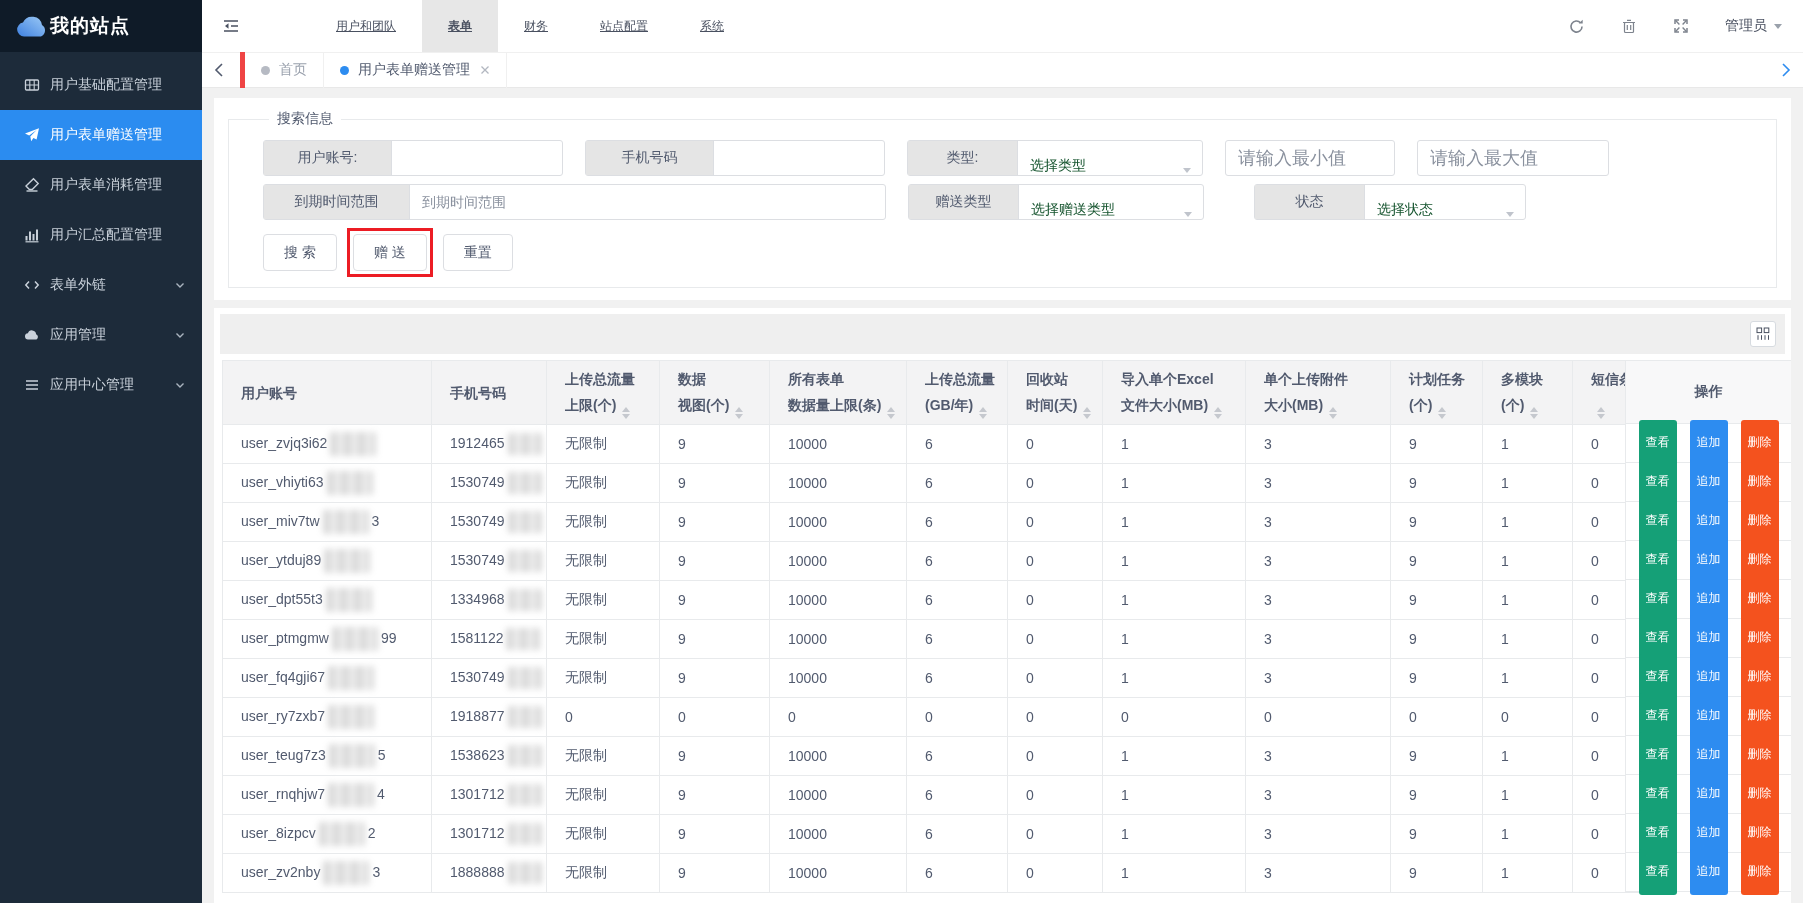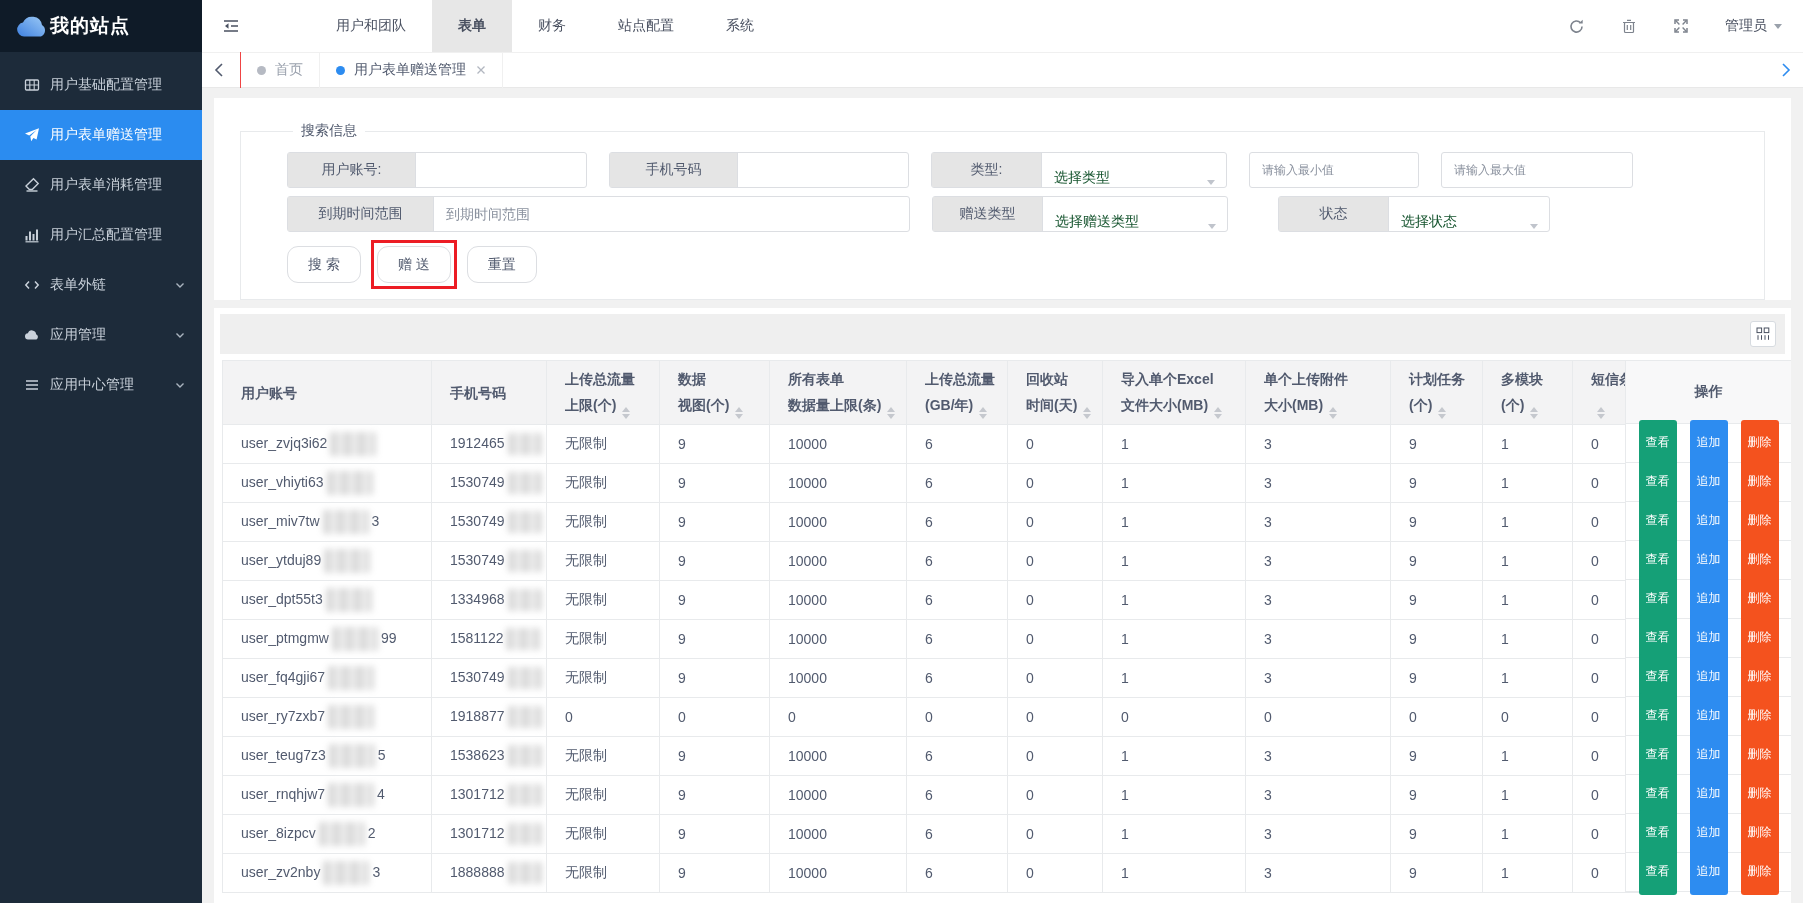--- a/index.html
+++ b/index.html
@@ -19,60 +19,60 @@
   .side-item.active .s-ico { color:#fff; }
   .side-item .chev { margin-left:auto; color:#aab4bf; display:inline-flex; }
 
   
   .main { flex:1; display:flex; flex-direction:column; height:100%; min-width:0; }
 
   .topbar { height:52px; background:#fff; display:flex; align-items:center; padding:0 20px 0 12px; flex:none; }
   .collapse-btn { width:34px; height:34px; display:flex; align-items:center; justify-content:center;
     color:#495060; cursor:pointer; }
   .nav-tabs { display:flex; height:52px; margin-left:62px; }
-  .nav-tab { padding:0 26px; display:flex; align-items:center; font-size:14px; color:#495060; cursor:pointer; }
+  .nav-tab { padding:0 26px; display:flex; align-items:center; font-size:12px; color:#495060; cursor:pointer;text-decoration:underline; }
   .nav-tab.active { background:#e7e7e7; font-weight:bold; }
   .top-right { margin-left:auto; display:flex; align-items:center; gap:36px; }
   .tb-ico { color:#7d838d; display:inline-flex; cursor:pointer; }
   .admin { display:flex; align-items:center; gap:6px; font-size:14px; color:#495060; cursor:pointer; }
   .admin .caret { color:#9aa1ab; display:inline-flex; }
 
   .tabbar { height:36px; background:#fff; border-top:1px solid #f0f0f0; border-bottom:1px solid #e8e8e8;
     display:flex; align-items:center; flex:none; }
   .tb-chev { width:34px; height:36px; display:flex; align-items:center; justify-content:center;
     color:#515a6e; cursor:pointer; flex:none; }
   .tb-chev.right { margin-left:auto; color:#2d8cf0; }
   .page-tabs { display:flex; height:36px; margin-left:4px; }
   .page-tab { display:flex; align-items:center; padding:0 16px; font-size:14px; color:#9aa1ad;
     border-right:1px solid #f0f0f0; cursor:pointer; }
-  .page-tab:first-child { border-left:1px solid #ef4444; }
+  .page-tab:first-child { border-left:5px solid #ef4444; }
   .page-tab .dot { width:9px; height:9px; border-radius:50%; background:#b6bac3; margin-right:9px; }
   .page-tab.active { color:#515a6e; }
   .page-tab.active .dot { background:#2d8cf0; }
   .page-tab .x { margin-left:10px; color:#b2b7c0; display:inline-flex; }
 
   .content { flex:1; padding:10px 12px 0; display:flex; flex-direction:column; min-height:0; }
 
   
   .card-search { background:#fff; height:202px; padding:12px 14px; flex:none; }
-  fieldset.search-fs { border:1px solid #e8eaec; margin:12px; padding:12px 16px 12px 46px; height:100%; }
+  fieldset.search-fs { border:1px solid #e8eaec; margin:0; padding:12px 16px 12px 34px; height:100%; }
   fieldset.search-fs legend { font-size:14px; color:#515a6e; padding:0 8px; margin-left:6px; }
   .srow { display:flex; align-items:center; margin-bottom:8px; }
   .srow.btn-row { margin-top:2px; margin-bottom:0; }
   .fgroup { display:flex; height:36px; border:1px solid #dcdee2; border-radius:3px; background:#fff; margin-right:22px; }
   .flabel { background:#e5e5e5; border-right:1px solid #dcdee2; display:flex; align-items:center;
     justify-content:center; font-size:14px; color:#515a6e; flex:none; }
   .fgroup input { border:none; outline:none; font-size:14px; color:#515a6e; padding:0 12px; flex:1;
     min-width:0; font-family:inherit; background:transparent; }
   .fgroup input::placeholder, .lone-input::placeholder { color:#8a919e; }
   .fselect { display:flex; align-items:flex-end; font-size:14px; color:#14532d; padding:0 12px; flex:1; position:relative; cursor:pointer; }
   .fselect .sel-caret { position:absolute; right:10px; color:#c0c4cc; display:inline-flex; }
-  .lone-input { height:36px; border:1px solid #dcdee2; border-radius:3px; padding:0 12px; font-size:12px;
+  .lone-input { height:36px; border:1px solid #dcdee2; border-radius:3px; padding:0 12px; font-size:18px;
     color:#515a6e; margin-right:22px; font-family:inherit; outline:none; }
-  .btn { height:37px; background:#fff; border:1px solid #dcdee2; border-radius:11px; font-size:14px;
+  .btn { height:37px; background:#fff; border:1px solid #dcdee2; border-radius:4px; font-size:14px;
     color:#515a6e; padding:0 20px; cursor:pointer; font-family:inherit; }
   .gift-wrap { border:3px solid #ec1c24; padding:3px; margin:0 10px; }
   .btn-row .btn:first-child { margin-right:0; }
 
   
   .card-table { background:#fff; flex:1; margin-top:8px; padding:6px 6px 0; position:relative; overflow:hidden; min-height:0; }
   .tbl-toolbar { height:40px; background:#efefef; margin-bottom:6px; display:flex; align-items:center;
     justify-content:flex-end; padding-right:9px; }
   .colcfg-btn { width:26px; height:26px; background:#fff; border:1px solid #d7dbe0; border-radius:3px;
     display:flex; align-items:center; justify-content:center; cursor:pointer; color:#495060; }

